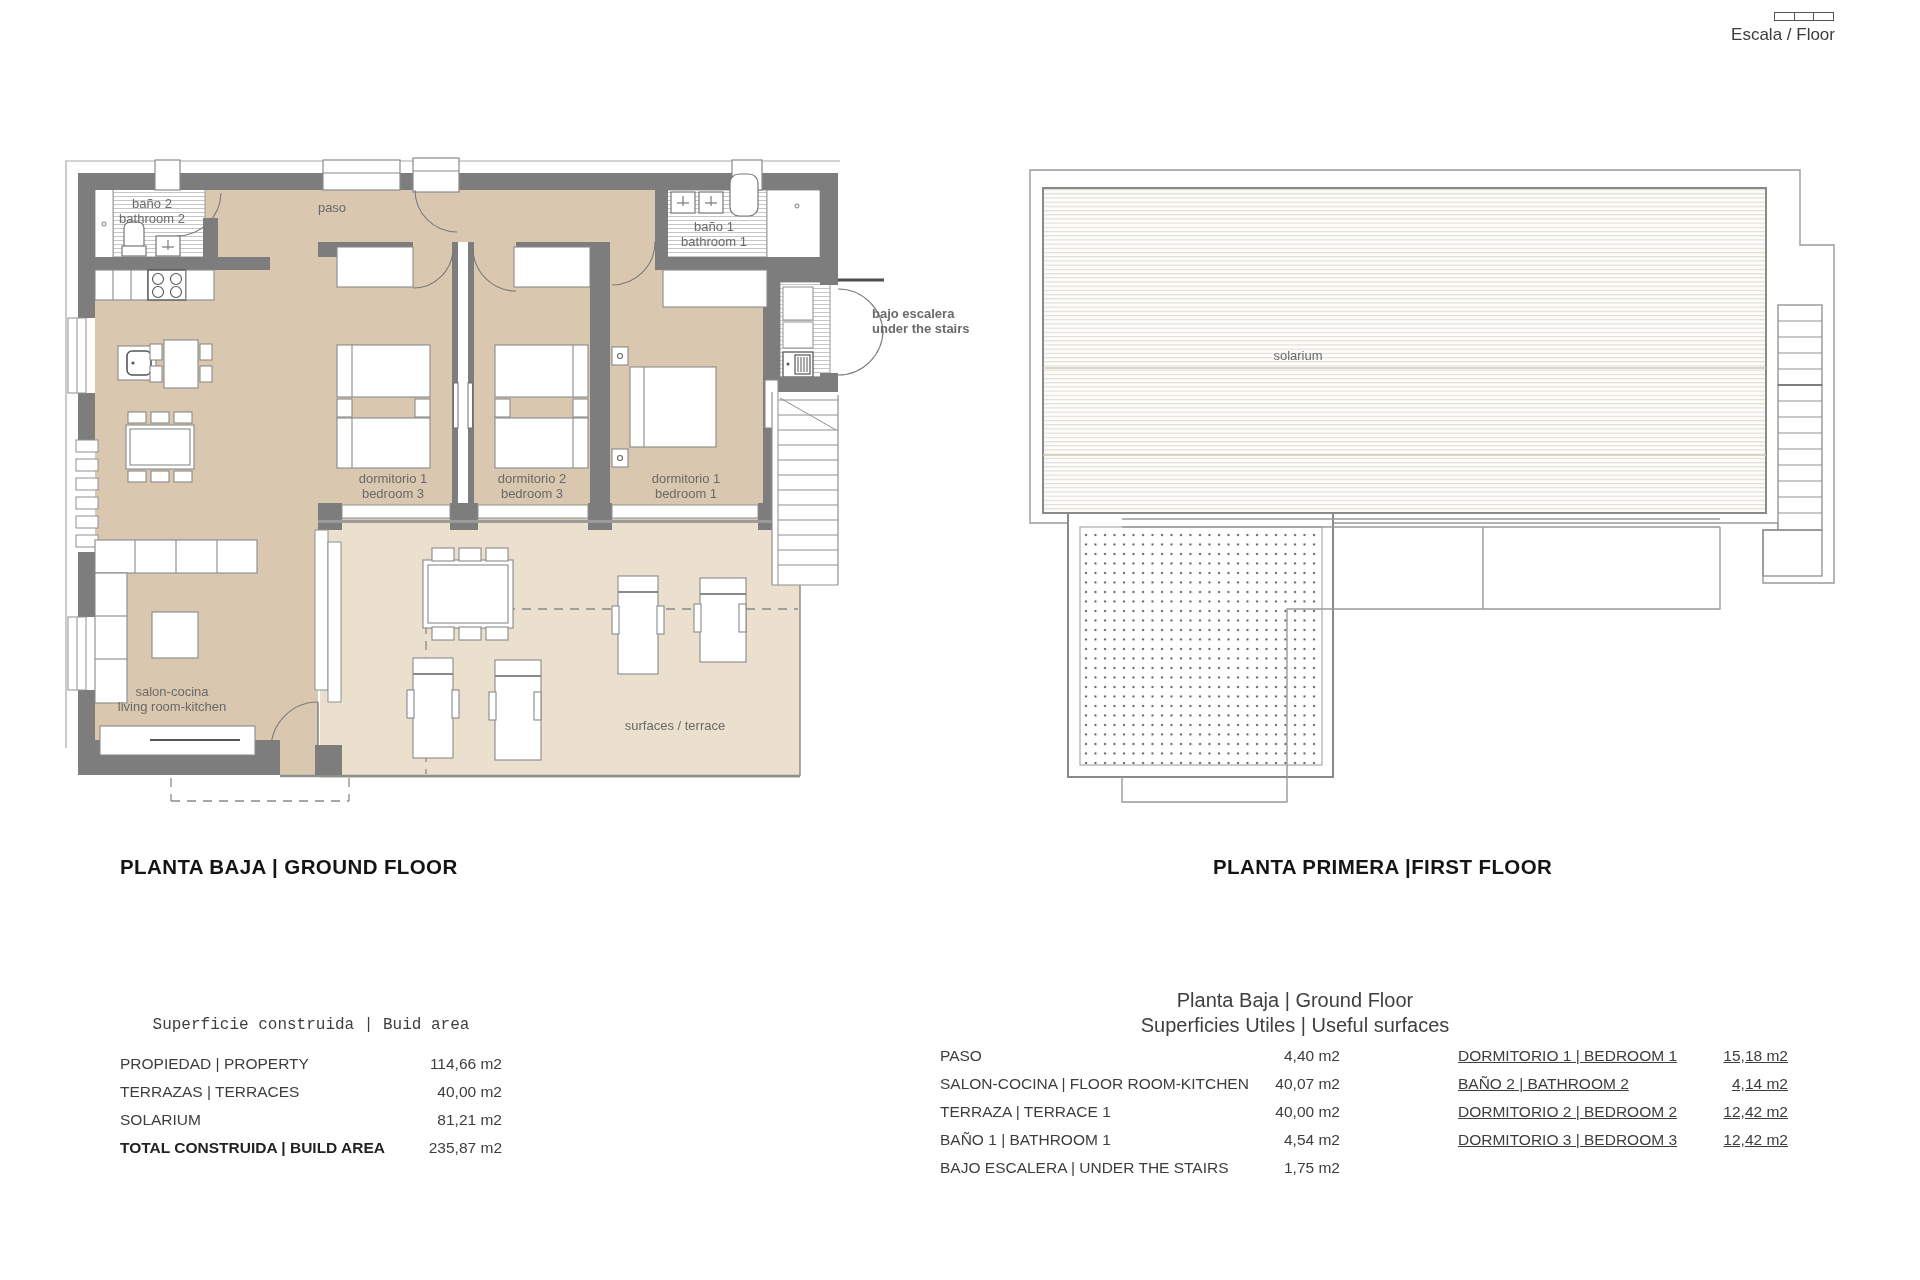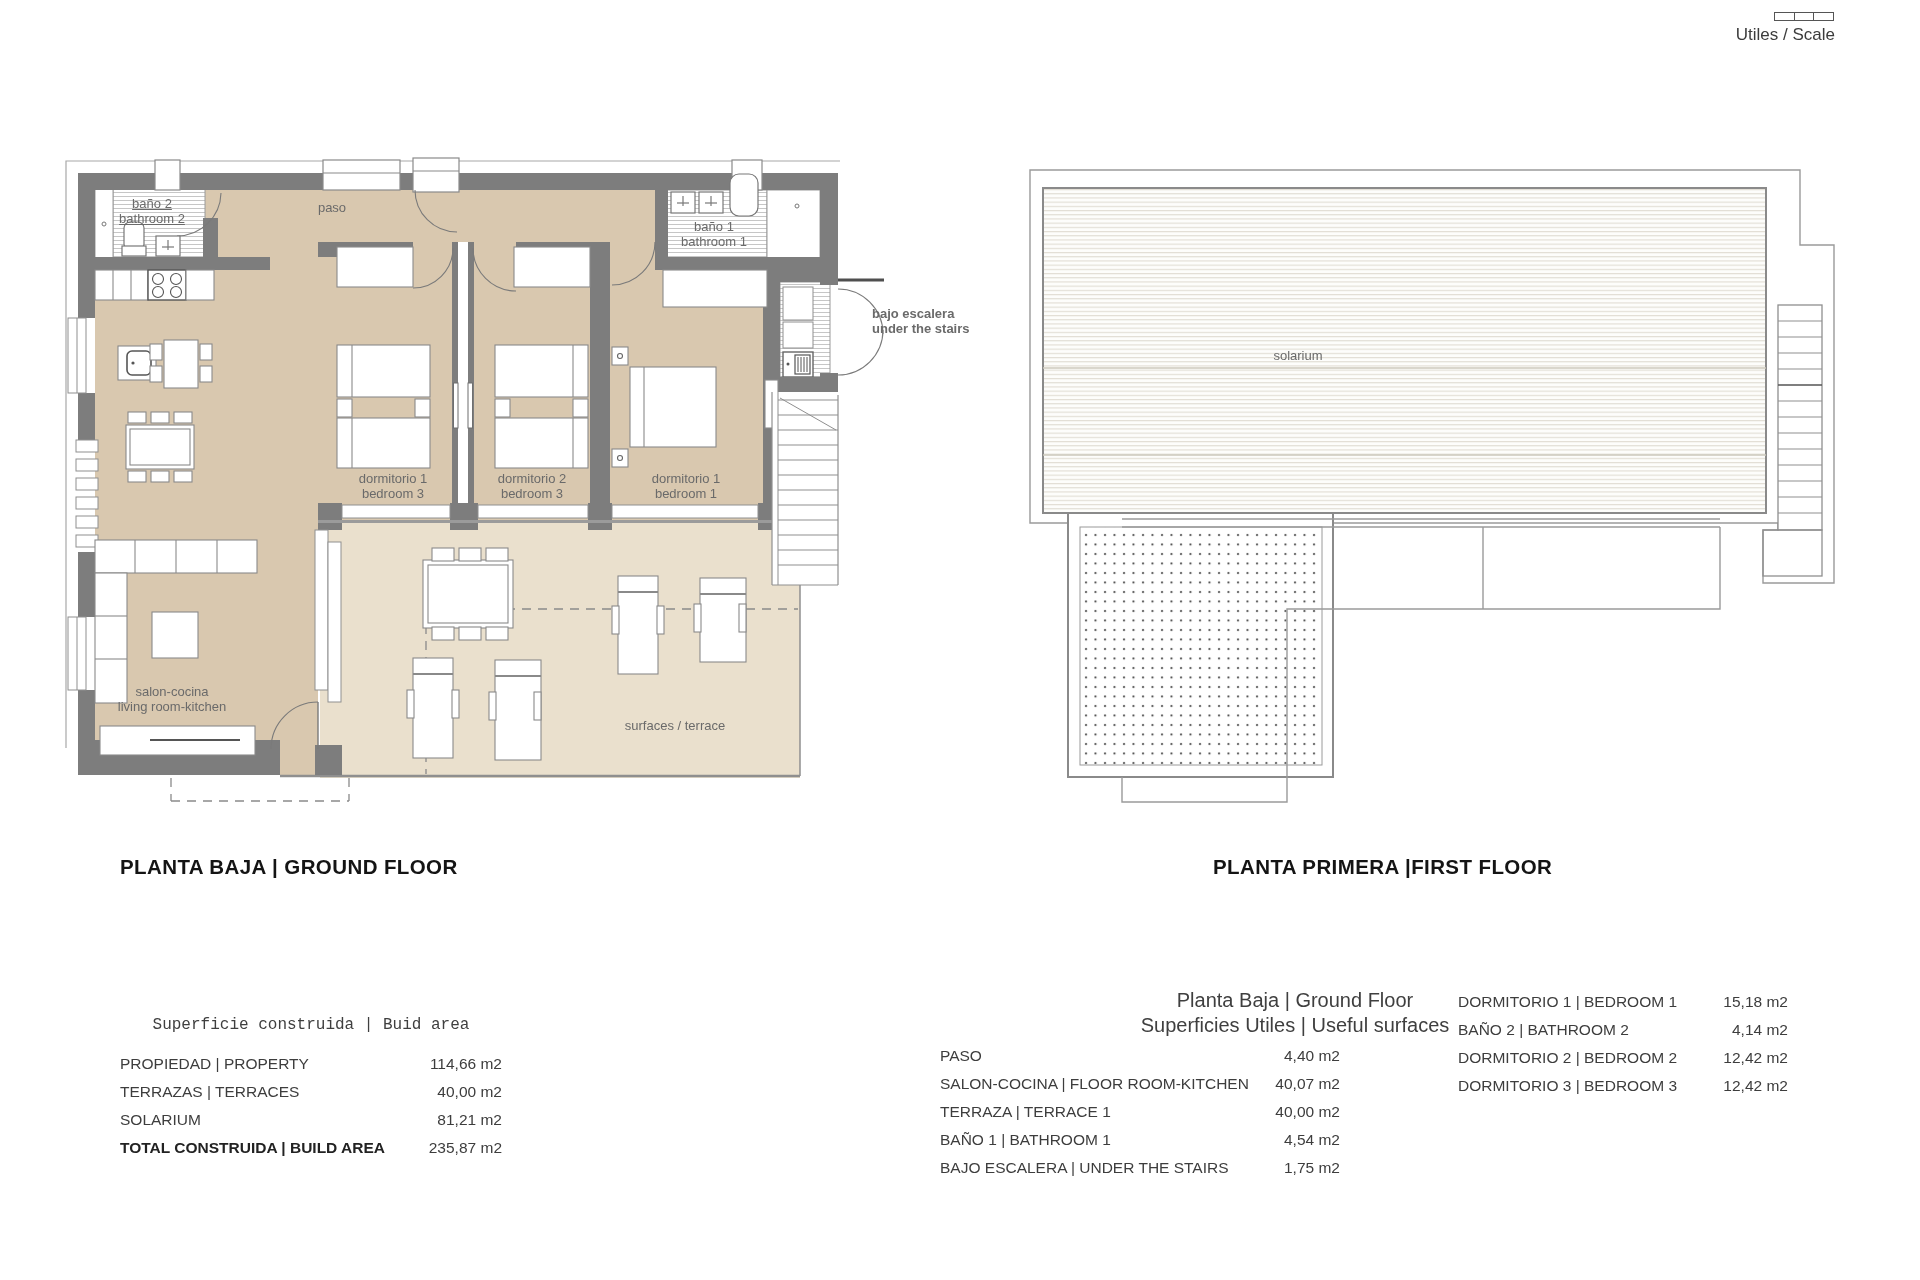--- a/index.html
+++ b/index.html
@@ -355,21 +355,21 @@
 
     <g stroke="#9a9a9a" stroke-width="1.4" fill="none">
       <line x1="1122" y1="519" x2="1720" y2="519"></line>
       <line x1="1122" y1="527" x2="1720" y2="527"></line>
       <polyline points="1122,777 1122,802 1287,802 1287,609 1720,609 1720,527"></polyline>
       <line x1="1483" y1="527" x2="1483" y2="609"></line>
     </g>
   </g>
 </svg>
 
-<div class="room-label" style="left:152px;top:196px;text-decoration:underline;">
+<div class="room-label" style="left:152px;top:196px;">
   <div>baño 2</div>
     <div>bathroom 2</div>
 </div>
 <div class="room-label" style="left:332px;top:200px;">paso</div>
 <div class="room-label" style="left:714px;top:219px;">
   <div>baño 1</div>
     <div>bathroom 1</div>
 </div>
 <div class="room-label left-align" style="left:872px;top:306px;font-size:13px;font-weight:bold;">
   <div>bajo escalera</div>
@@ -393,21 +393,21 @@
 </div>
 <div class="room-label" style="left:675px;top:718px;">surfaces / terrace</div>
 <div class="room-label" style="left:1298px;top:348px;">solarium</div>
 
 <div id="scale-widget">
   <div id="scale-bar">
     <div class="seg"></div>
       <div class="seg"></div>
       <div class="seg"></div>
   </div>
-  <div id="scale-label">Utiles / Scale</div>
+  <div id="scale-label">Escala / Floor</div>
 </div>
 
 <div class="plan-title" style="left:120px;top:855px;">PLANTA BAJA | GROUND FLOOR</div>
 <div class="plan-title" style="left:1213px;top:855px;">PLANTA PRIMERA |FIRST FLOOR</div>
 
 <div class="tbl" style="left:120px;top:1016px;width:382px;">
   <div class="tbl-title">Superficie construida | Buid area</div>
   <div class="tbl-rows">
     <div class="trow">
       <span class="lbl">PROPIEDAD | PROPERTY</span>
@@ -451,21 +451,21 @@
       <span>BAÑO 1 | BATHROOM 1</span>
       <span class="val">4,54 m2</span>
     </div>
     <div class="trow">
       <span>BAJO ESCALERA | UNDER THE STAIRS</span>
       <span class="val">1,75 m2</span>
     </div>
   </div>
 </div>
 
-<div class="tbl" style="left:1458px;top:988px;width:330px;">
+<div class="tbl" style="left:1458px;top:1042px;width:330px;text-decoration:underline;">
   <div class="tbl-rows" style="margin-top:0;">
     <div class="trow">
       <span>DORMITORIO 1 | BEDROOM 1</span>
       <span class="val">15,18 m2</span>
     </div>
     <div class="trow">
       <span>BAÑO 2 | BATHROOM 2</span>
       <span class="val">4,14 m2</span>
     </div>
     <div class="trow">

